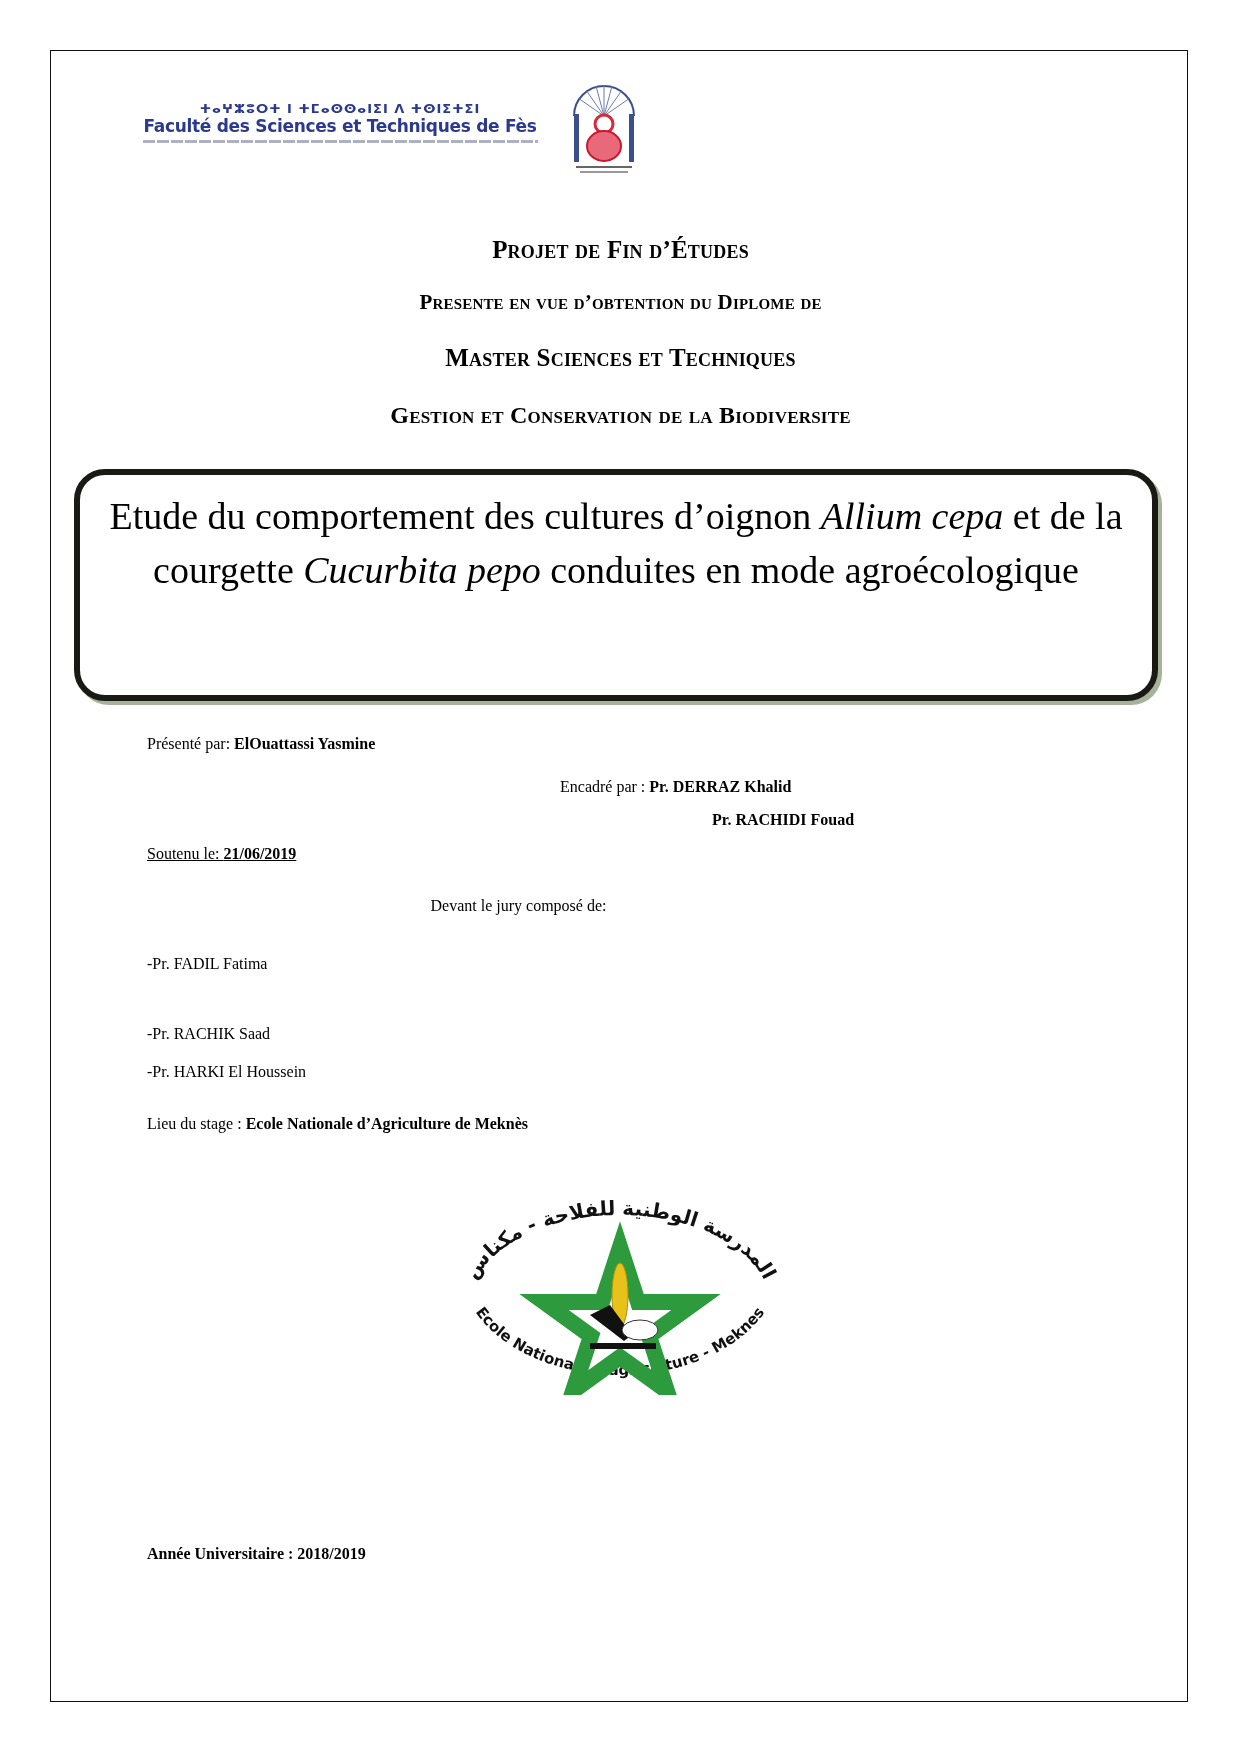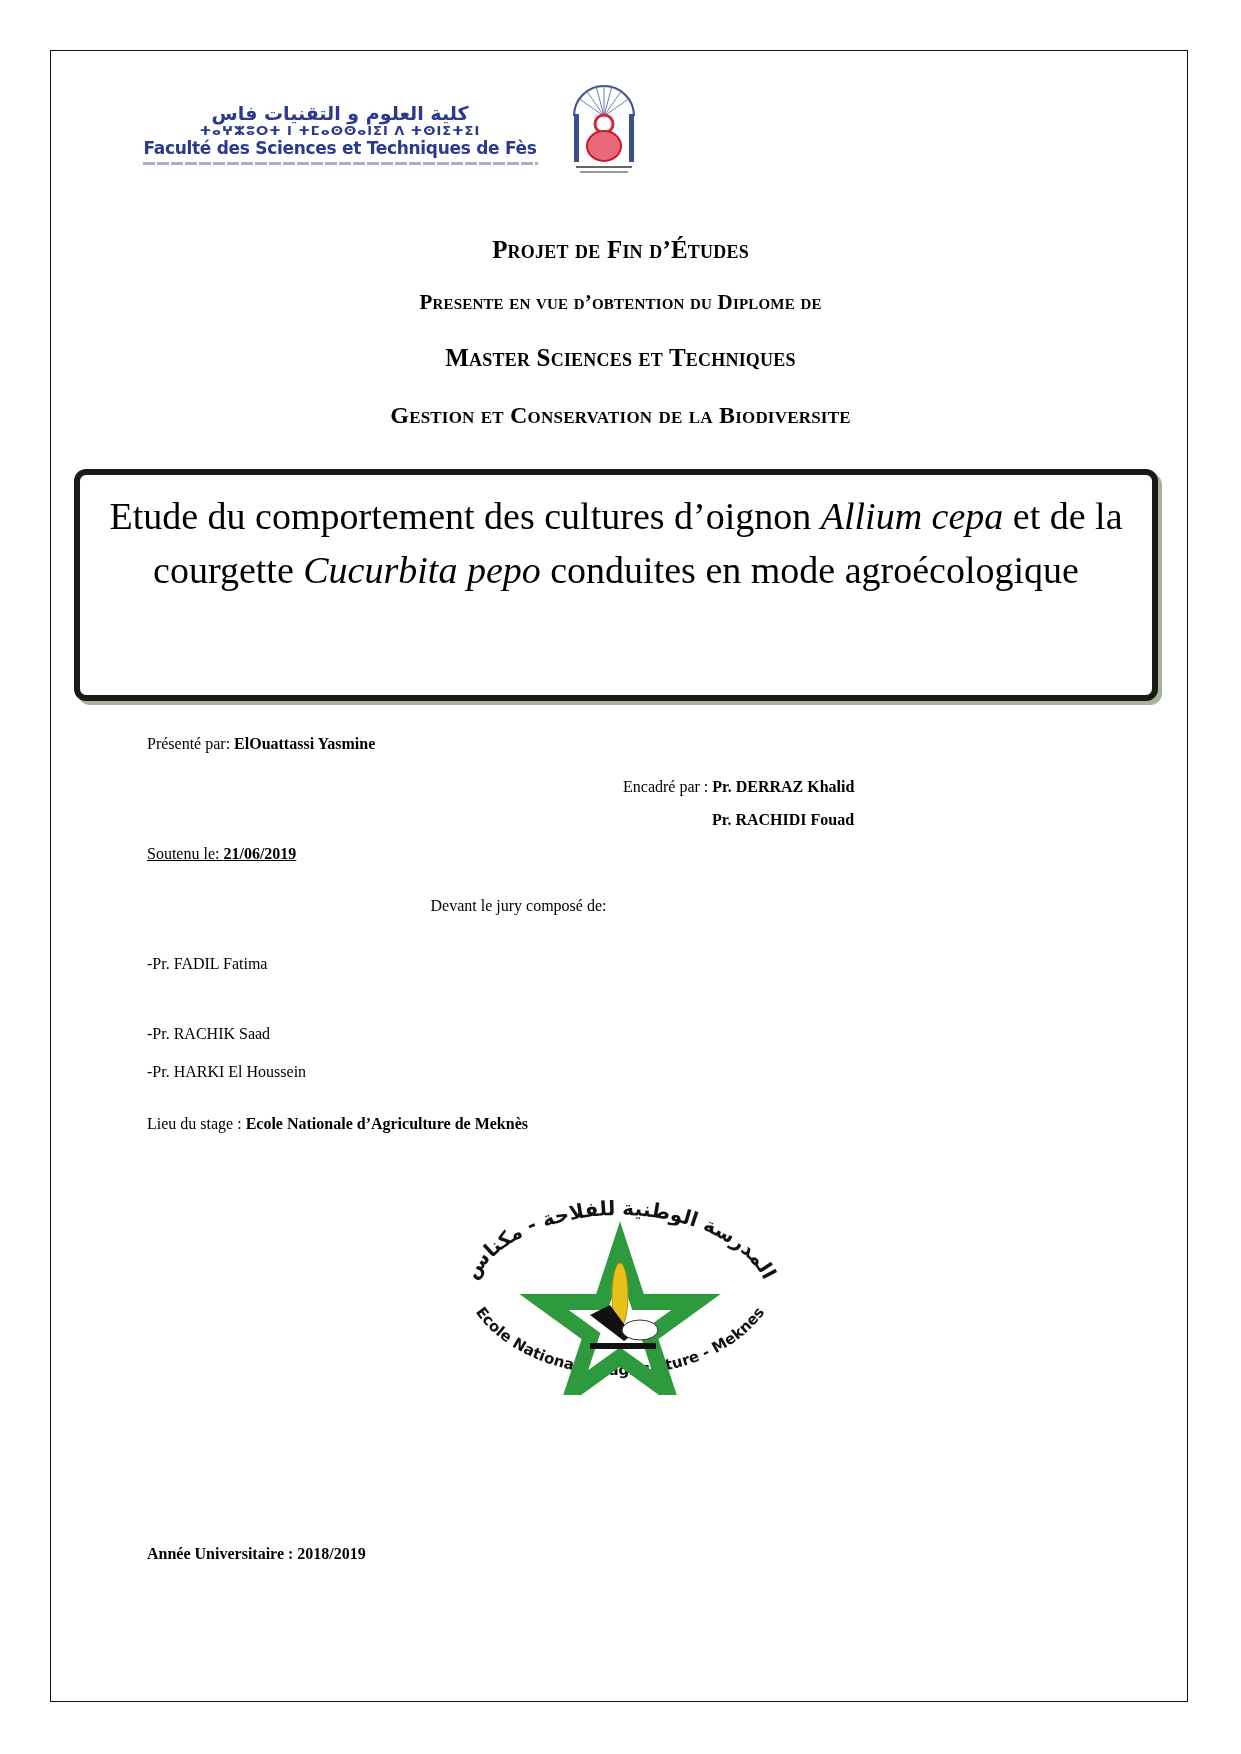--- a/index.html
+++ b/index.html
@@ -28,49 +28,48 @@
   
   .head-line { position: absolute; left: 0; width: 1241px; text-align: center;
                font-weight: bold; font-variant: small-caps; letter-spacing: 0.2px; }
   .h1 { top: 236px; font-size: 25px; }
   .h2 { top: 290px; font-size: 21px; }
   .h3 { top: 344px; font-size: 25px; }
   .h4 { top: 402px; font-size: 24px; }
 
   
   .title-box { position: absolute; left: 74px; top: 469px; width: 1084px; height: 232px;
-               border: 6px solid #1a1a14; border-radius: 12px; box-sizing: border-box;
+               border: 6px solid #1a1a14; border-radius: 31px; box-sizing: border-box;
                box-shadow: 4px 4px 0 #a7b29a; background: #fff; }
   .title-text { position: absolute; left: 0; right: 0; top: 14px; text-align: center;
                 font-size: 38px; line-height: 54px; font-family: "Liberation Serif", serif; }
   .title-text i { font-style: italic; }
 
   
   .line { position: absolute; font-size: 16px; white-space: nowrap; }
   .line b { font-weight: bold; }
   .presented { left: 147px; top: 735px; }
-  .supervised { left: 623px; top: 778px; }
+  .supervised { left: 560px; top: 778px; }
   .supervised2 { left: 712px; top: 811px; }
   .defended { left: 147px; top: 845px; text-decoration: underline; }
   .jury-intro { left: 0; width: 1037px; text-align: center; top: 897px; }
   .jury { left: 147px; font-weight: normal; }
   .jury1 { top: 955px; } .jury2 { top: 1009px; margin-top: 16px; } .jury3 { top: 1063px; }
   .internship { left: 147px; top: 1115px; }
   .year { left: 147px; top: 1545px; font-weight: bold; }
 
   .ena-logo { position: absolute; left: 440px; top: 1195px; width: 360px; height: 200px; }
 </style>
 </head>
 <body>
 
 <div class="page-frame"></div>
 
 <div class="header">
   <div class="fst">
-    <div class="ar">كلية العلوم و التقنيات فاس</div>
     <div class="tf">ⵜⴰⵖⵣⵓⵔⵜ ⵏ ⵜⵎⴰⵙⵙⴰⵏⵉⵏ ⴷ ⵜⵙⵏⵉⵜⵉⵏ</div>
     <div class="fr">Faculté des Sciences et Techniques de Fès</div>
     <div class="rule"></div>
   </div>
 
   <svg class="usmba-emblem" viewBox="0 0 72 100">
     <path d="M6 38 A30 30 0 0 1 66 38" fill="none" stroke="#3a4f8c" stroke-width="2"></path>
     <g stroke="#6a7cb0" stroke-width="1">
       <line x1="36" y1="38" x2="10" y2="20"></line>
         <line x1="36" y1="38" x2="18" y2="12"></line>

